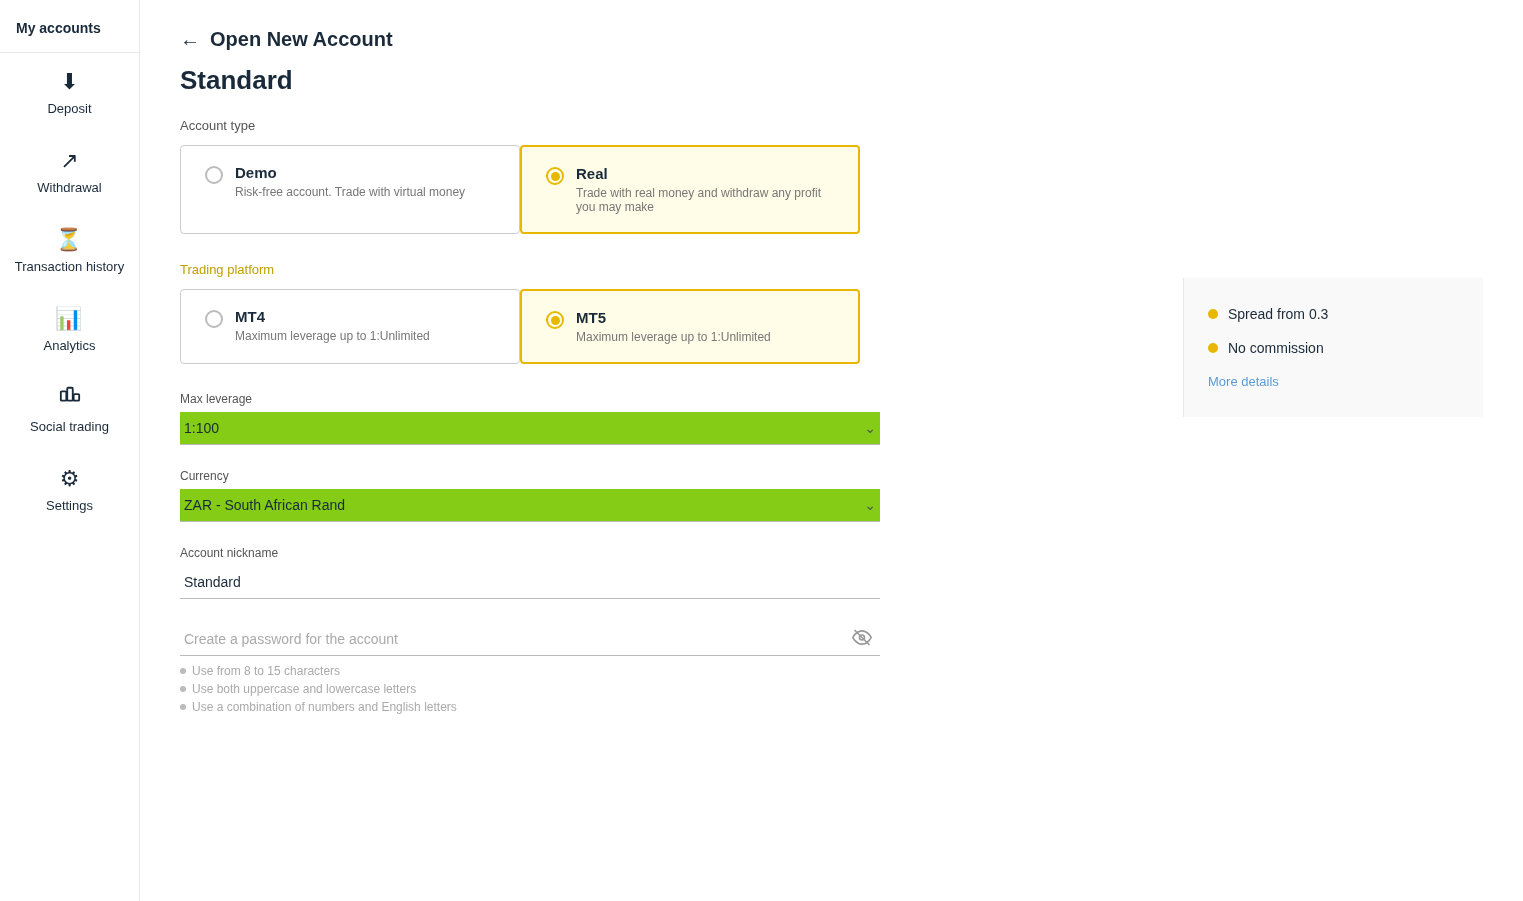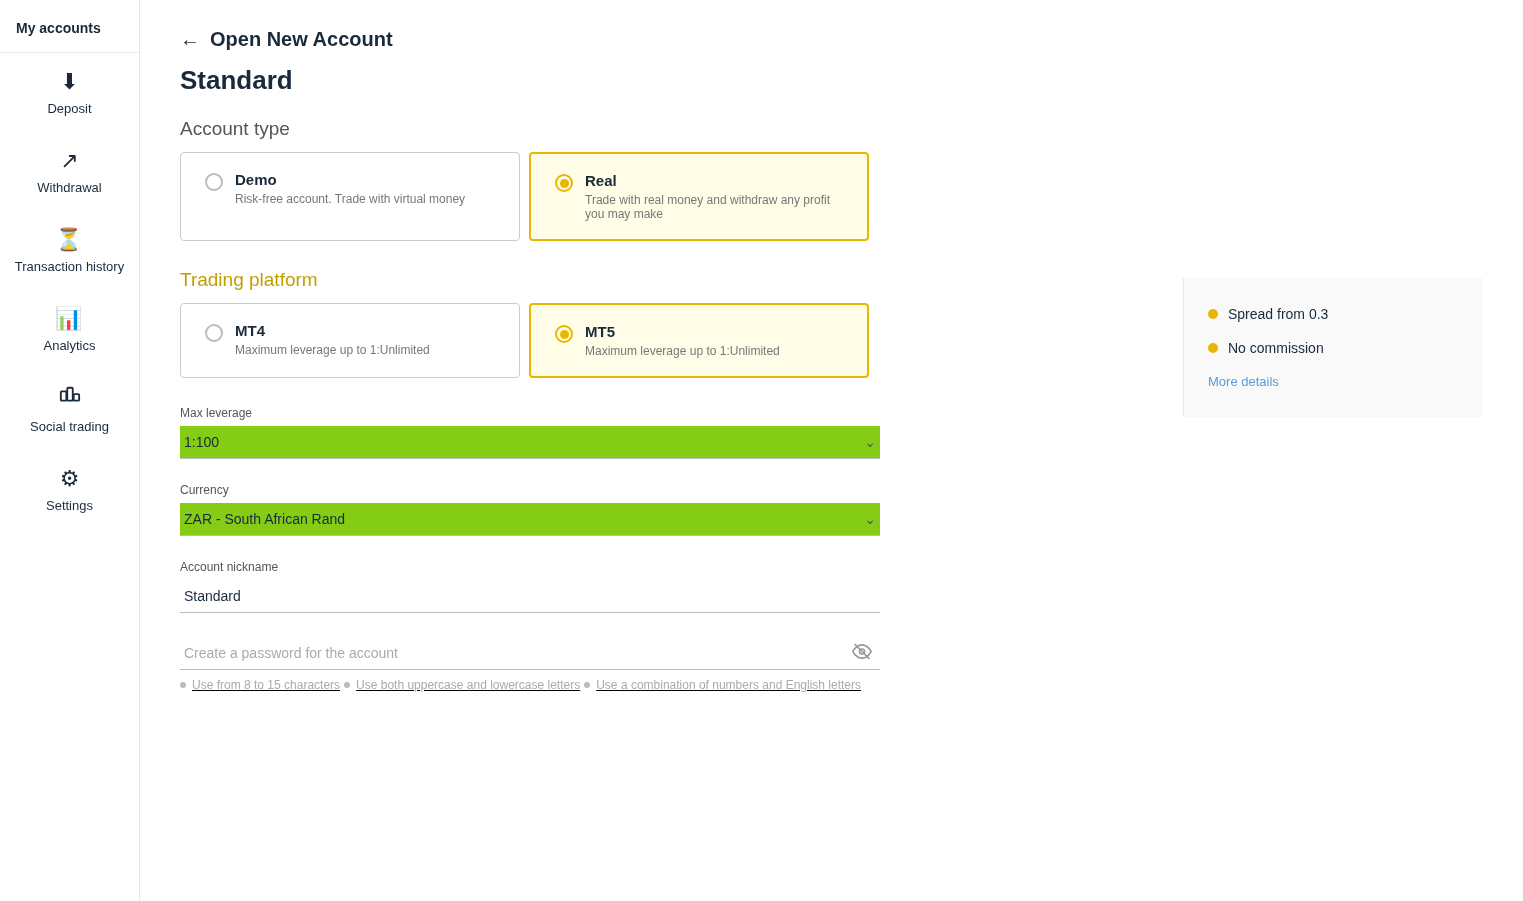--- a/index.html
+++ b/index.html
@@ -63,28 +63,28 @@
       color: #1a2a3a;
     }
     .page-title {
       font-size: 26px;
       font-weight: 700;
       color: #1a2a3a;
       margin-bottom: 22px;
     }
 
     .section-label {
-      font-size: 19px;
+      font-size: 13px;
       color: #555;
       margin-bottom: 12px;
     }
 
     .account-type-row {
       display: flex;
-      gap: 9px;
+      gap: 0;
       margin-bottom: 28px;
     }
 
     .option-card {
       border: 1px solid #ccc;
       border-radius: 4px;
       padding: 18px 24px;
       width: 340px;
       cursor: pointer;
       background: #fff;
@@ -194,23 +194,22 @@
       top: 50%;
       transform: translateY(-50%);
       color: #999;
       cursor: pointer;
       font-size: 18px;
     }
 
     .password-hints {
       margin-top: 8px;
       display: flex;
-      flex-direction: row;
+      flex-direction: column;
       gap: 4px;
-      text-decoration: underline;
     }
     .hint-item {
       font-size: 12px;
       color: #aaa;
       display: flex;
       align-items: center;
       gap: 6px;
     }
     .hint-dot {
       width: 6px;

